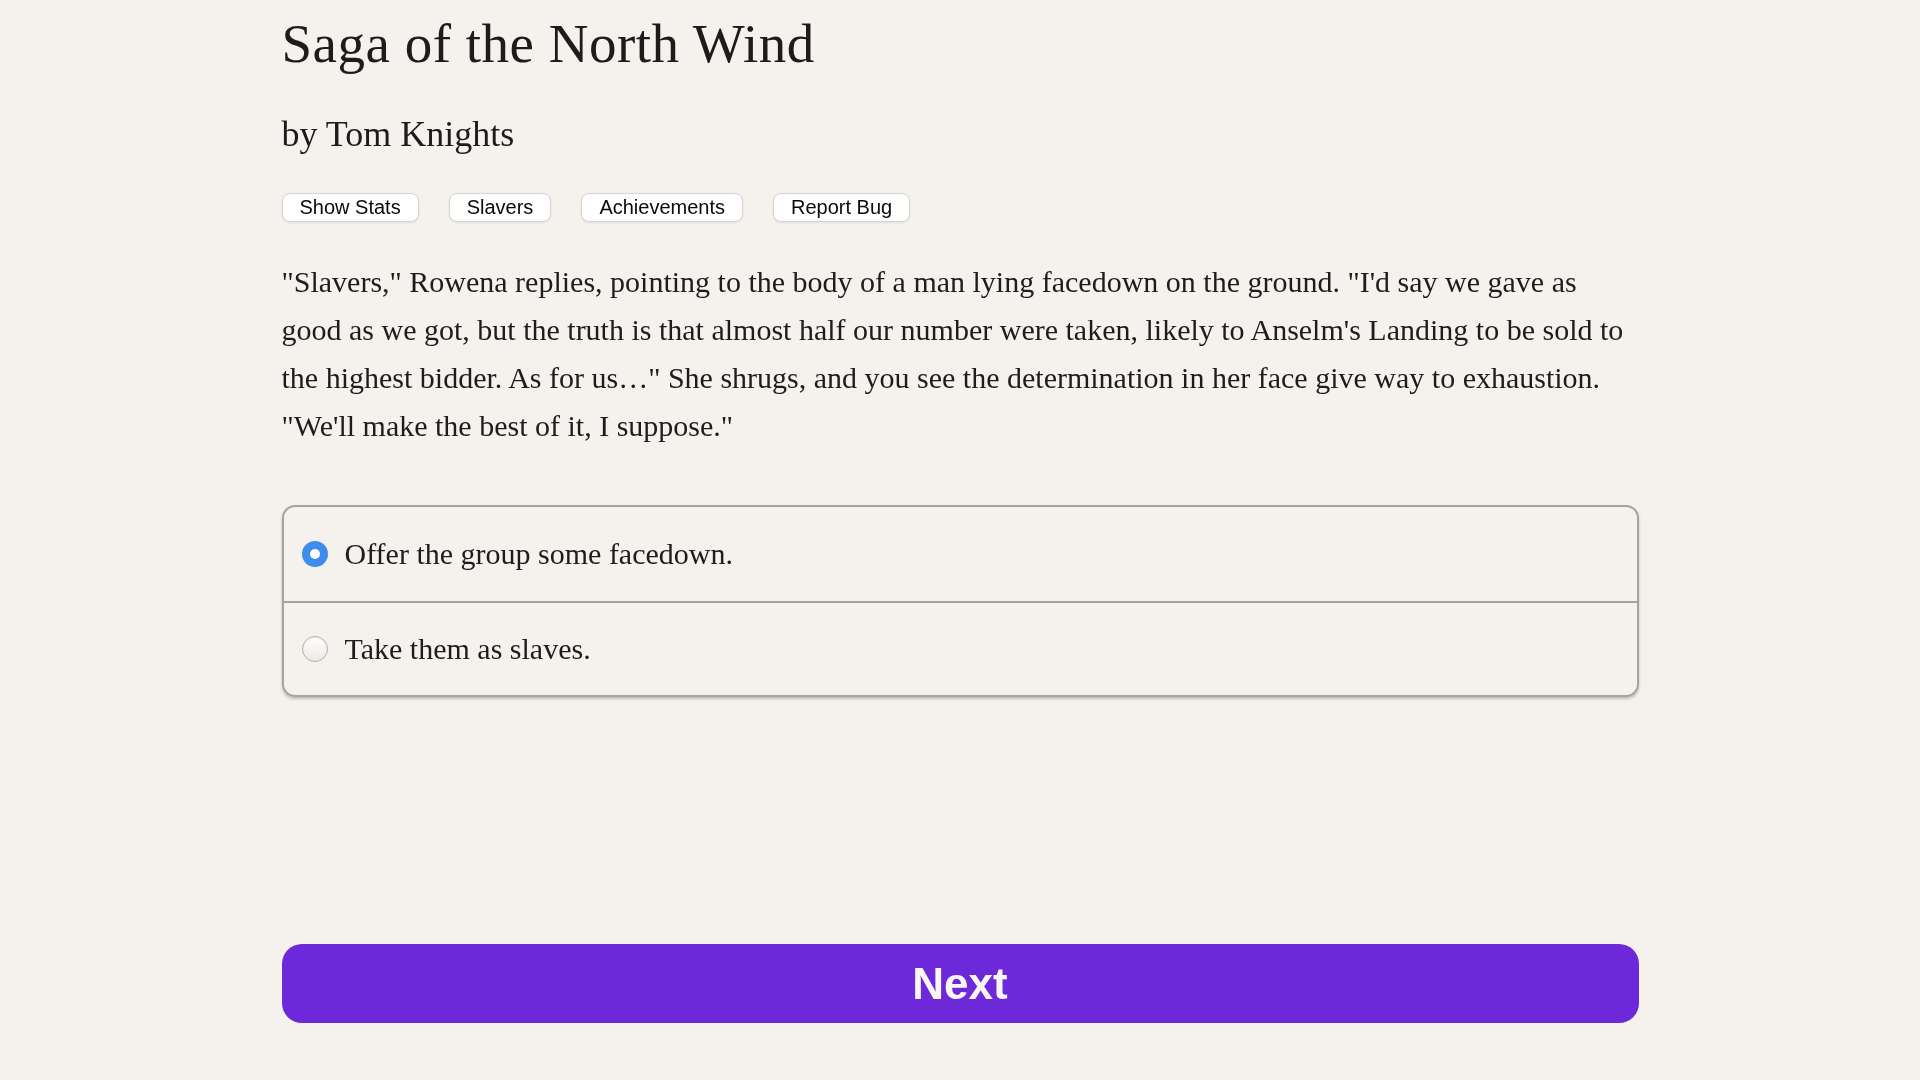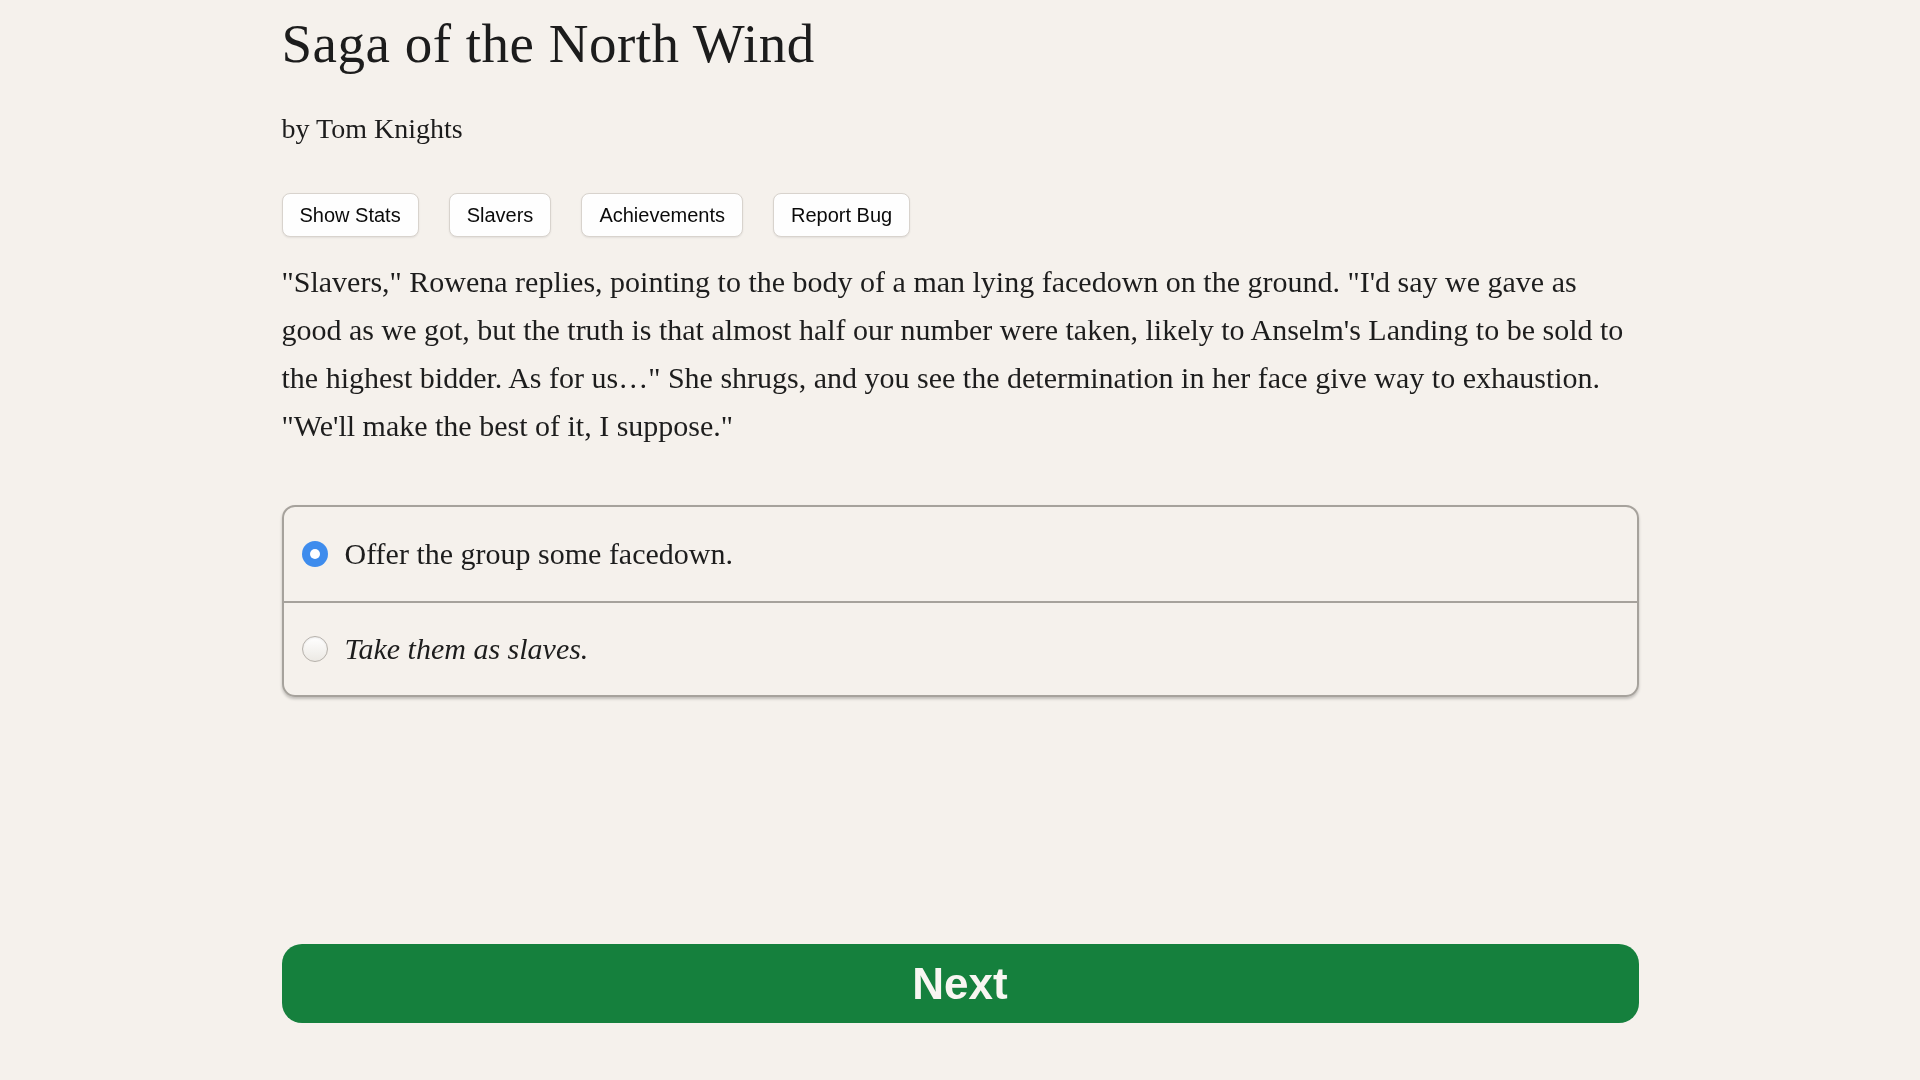--- a/index.html
+++ b/index.html
@@ -20,38 +20,38 @@
     position: absolute;
     top: 12px; left: 0;
     font-size: 55px;
     font-weight: 400;
     letter-spacing: 0.5px;
     color: #1c1c1c;
   }
   .byline {
     position: absolute;
     top: 113px; left: 0;
-    font-size: 28px;
+    font-size: 36px;
     font-weight: 400;
     color: #1c1c1c;
   }
   .toolbar {
     position: absolute;
     top: 193px; left: 0;
     display: flex;
     gap: 30px;
   }
   .toolbar button {
     font-family: "Liberation Sans", sans-serif;
     font-size: 20px;
     color: #0a0a0a;
     background: #fefefe;
     border: 1px solid #d8d3cd;
     border-radius: 8px;
-    height: 44px;
+    height: 29px;
     padding: 0 17px;
     box-shadow: 0 1px 2px rgba(0,0,0,0.08);
     cursor: pointer;
     white-space: nowrap;
   }
   .story {
     position: absolute;
     top: 258px; left: 0;
     width: 1357px;
     font-size: 30px;
@@ -69,21 +69,20 @@
   }
   .choice-row {
     display: flex;
     align-items: center;
     height: 94px;
     padding-left: 18px;
     cursor: pointer;
   }
   .choice-row + .choice-row {
     border-top: 2px solid #a6a29c;
-    font-style: italic;
   }
   .radio {
     width: 26px; height: 26px;
     border-radius: 50%;
     margin-right: 17px;
     flex: 0 0 auto;
     position: relative;
     border: 1px solid #b6b1ab;
     background: linear-gradient(#ffffff, #ecE9e4);
     box-shadow: inset 0 1px 2px rgba(0,0,0,0.08);
@@ -103,21 +102,21 @@
   }
   .choice-label {
     font-size: 30px;
     color: #1d1d1d;
   }
   .next-button {
     position: absolute;
     top: 944px; left: 0;
     width: 1357px;
     height: 79px;
-    background: #15803d;
+    background: #6d28d9;
     border: none;
     border-radius: 20px;
     display: flex;
     align-items: center;
     justify-content: center;
     font-family: "Liberation Sans", sans-serif;
     font-weight: bold;
     font-size: 44px;
     color: #f8f6f2;
     cursor: pointer;

